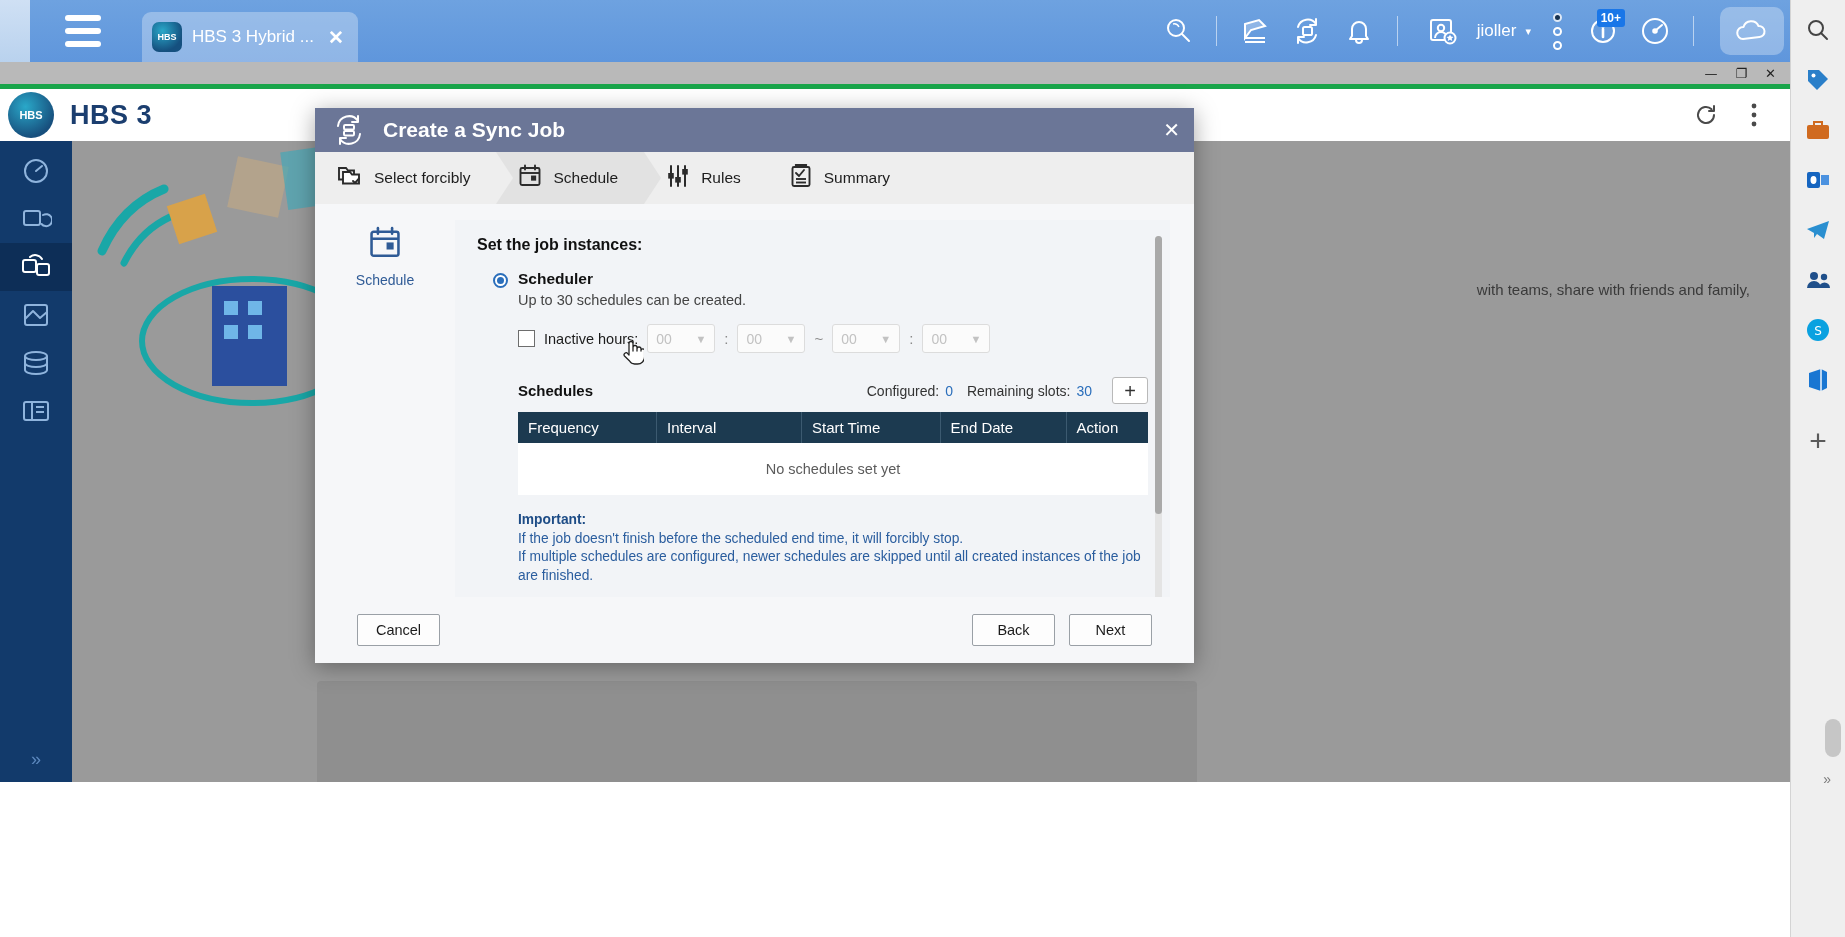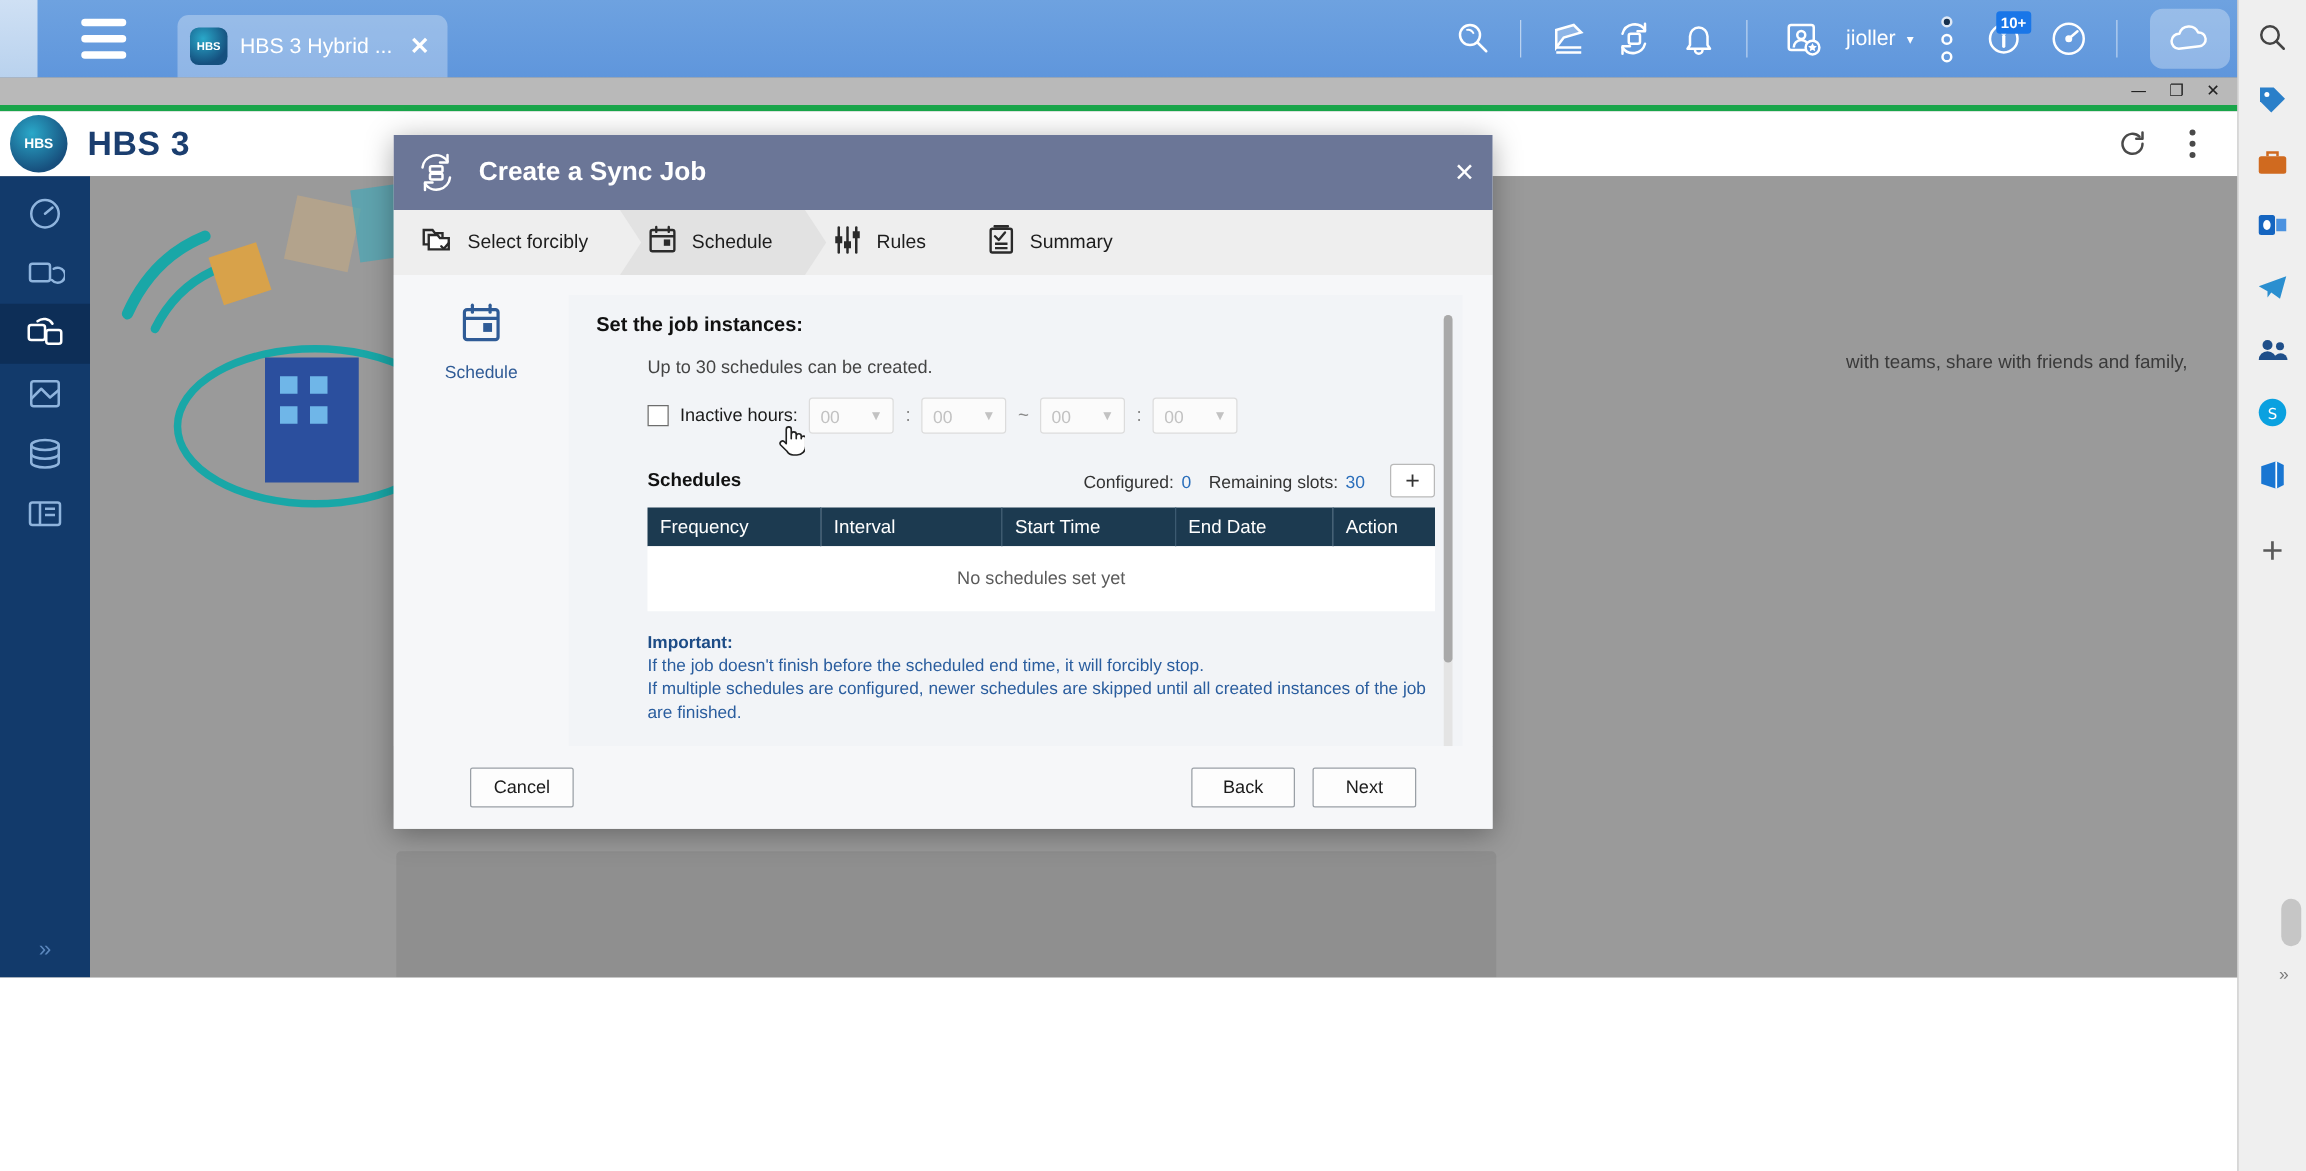--- a/index.html
+++ b/index.html
@@ -130,21 +130,21 @@
   .rr-scroll { position:absolute; right:4px; bottom:180px; width:16px; height:38px; background:#c6c6c6; border-radius:8px;}
   .rr-chev { position:absolute; right:14px; bottom:150px; color:#7a7a7a; font-size:14px;}
 
   
   .modal {
     position:absolute; left:315px; top:108px; width:879px; height:555px;
     background:#f6f7f9; box-shadow: 0 4px 22px rgba(0,0,0,.35);
     display:flex; flex-direction:column;
   }
   .modal-header {
-    height: 60px; background:#6b7697; display:flex; align-items:center; padding: 0 14px;
+    height: 44px; background:#6b7697; display:flex; align-items:center; padding: 0 14px;
     color:#fff; position:relative;
   }
   .modal-header-icon { width:40px;height:40px;display:flex;align-items:center;justify-content:center;}
   .modal-title { font-size:21px; font-weight:bold; margin-left:14px; }
   .modal-close {
     position:absolute; right:14px; top:50%; transform:translateY(-50%);
     font-size:20px; cursor:pointer; line-height:1; font-family:"DejaVu Sans",sans-serif;
   }
 
   .steps { height:52px; background:#eeeeee; display:flex; align-items:stretch; }
@@ -222,21 +222,21 @@
     background:#fff; text-align:center; color:#5b5b5b; font-size:14.5px; padding: 18px 0;
   }
 
   .important { margin: 16px 0 0 41px; color:#2a5d9e; font-size:13.8px; line-height:1.35;}
   .important b { color:#1d4c86; }
 
   .scrollbar-track{ position:absolute; right:8px; top:16px; width:7px; height:368px; background:#e4e4e4; border-radius:4px;}
   .scrollbar-thumb{ position:absolute; right:8px; top:16px; width:7px; height:278px; background:#a9a9a9; border-radius:4px;}
 
   .modal-footer {
-    height: 66px; display:flex; align-items:center; padding: 0 61px; background:#f6f7f9;
+    height: 66px; display:flex; align-items:center; padding: 0 42px; background:#f6f7f9;
   }
   .btn {
     min-width: 83px; height:32px; border:1px solid #9aa0a6; background:#fdfdfd;
     font-size:14.5px; color:#1b1b1b; border-radius:2px; cursor:pointer;
     display:flex;align-items:center;justify-content:center;
   }
   .btn-group{ margin-left:auto; display:flex; gap:14px;}
 
   
   .cursor { position:absolute; left:622px; top:338px; width:22px; height:28px; pointer-events:none; }
@@ -570,20 +570,24 @@
             <line x1="17" y1="1.5" x2="17" y2="5.5" stroke-linecap="round"></line>
             <rect x="14" y="12.5" width="3.2" height="3.2" fill="#2f5b96"></rect>
           </svg>
         </span>
         <div class="body-left-label">Schedule</div>
       </div>
 
       <div class="panel">
         <div class="panel-title">Set the job instances:</div>
 
+        <div class="radio-row">
+          <div class="radio on"></div>
+          <div class="radio-label">Scheduler</div>
+        </div>
         <div class="radio-sub">Up to 30 schedules can be created.</div>
 
         <div class="inactive-row">
           <div class="chk"></div>
           <div class="inactive-label">Inactive hours:</div>
           <div class="sel">
             <span>00</span>
             <span class="chev">▼</span>
           </div>
           <div class="colon">:</div>

